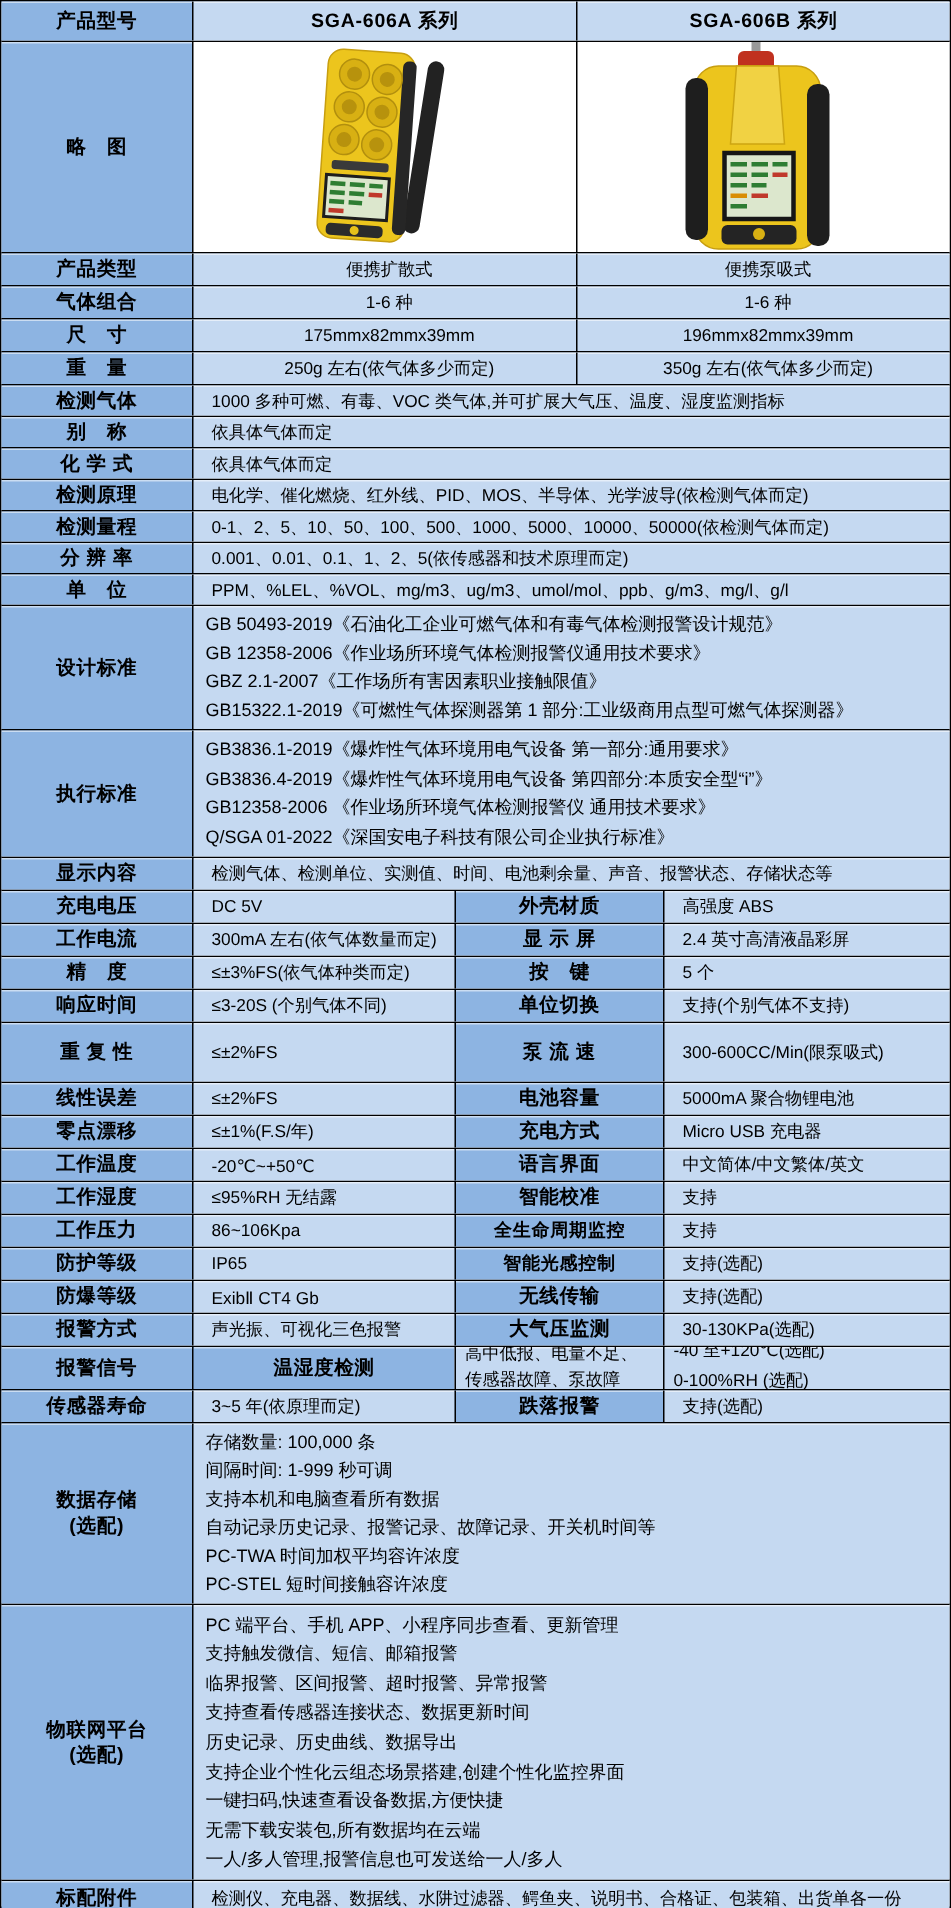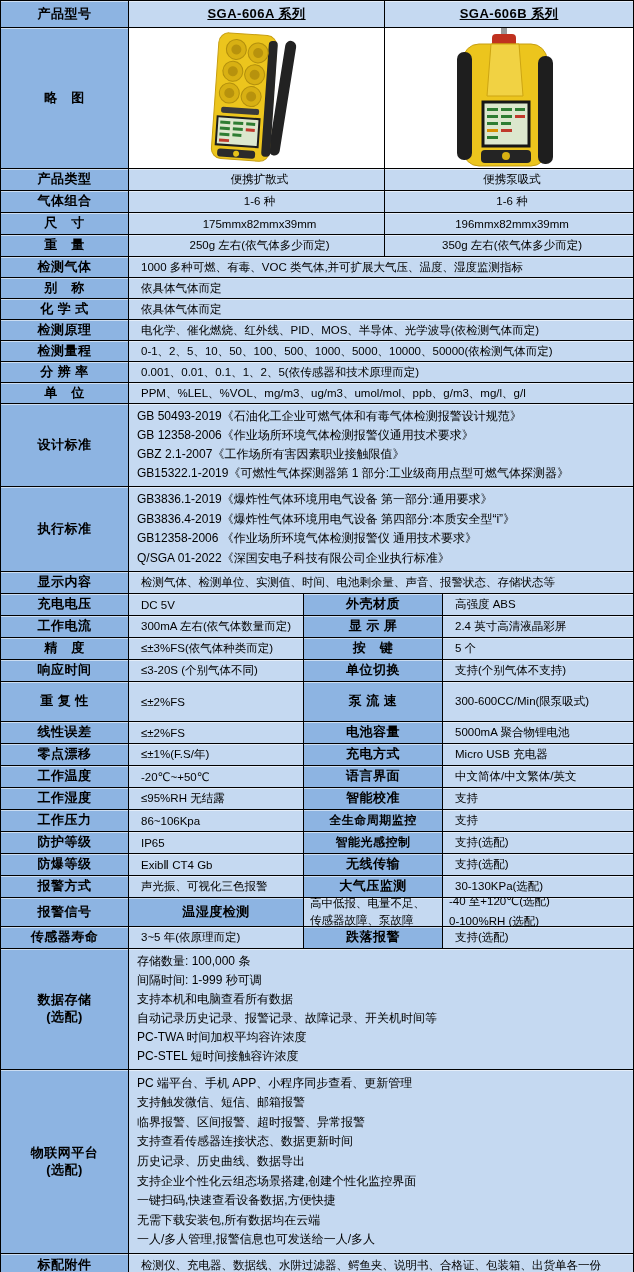--- a/index.html
+++ b/index.html
@@ -7,21 +7,21 @@
   .t{width:634px;height:1272px;box-sizing:border-box;border:1px solid #000;display:flex;flex-direction:column;background:#fff;}
   .row{display:grid;box-sizing:border-box;border-bottom:1px solid #000;flex:0 0 auto;}
   .row.last{border-bottom:none;}
   .c3{grid-template-columns:127px 256px 249px;}
   .c2{grid-template-columns:127px 505px;}
   .c4{grid-template-columns:127px 175px 139px 191px;}
   .cell{box-sizing:border-box;display:flex;align-items:center;overflow:hidden;box-shadow:inset 0 1px 0 rgba(255,255,255,.55);}
   .cell + .cell{border-left:1px solid #000;}
   .lbl{background:#8db4e2;font-weight:700;font-size:13px;justify-content:center;text-align:right;flex-direction:column;line-height:1.3;letter-spacing:.5px;}
   .val{background:#c5d9f1;font-size:12px;padding:0 6px;}
-  .val.head{font-weight:700;font-size:13px;justify-content:center;letter-spacing:.5px;text-decoration:underline;}
+  .val.head{font-weight:700;font-size:13px;justify-content:center;letter-spacing:.5px;}
   .val.center{justify-content:center;text-align:center;}
   .val.nw{white-space:nowrap;font-size:11.5px;padding-left:12px;}
   .val.wrap{white-space:normal;font-size:11.5px;line-height:1.45;}
   .val.pre{white-space:pre-line;font-size:11.5px;line-height:1.7;}
   .val.lines{flex-direction:column;align-items:flex-start;justify-content:space-evenly;padding:1px 8px;}
   .val.lines > div{line-height:1.25;white-space:nowrap;}
   .imgcell{background:#fff;justify-content:center;align-items:center;}
 </style>
 </head>
 <body>

